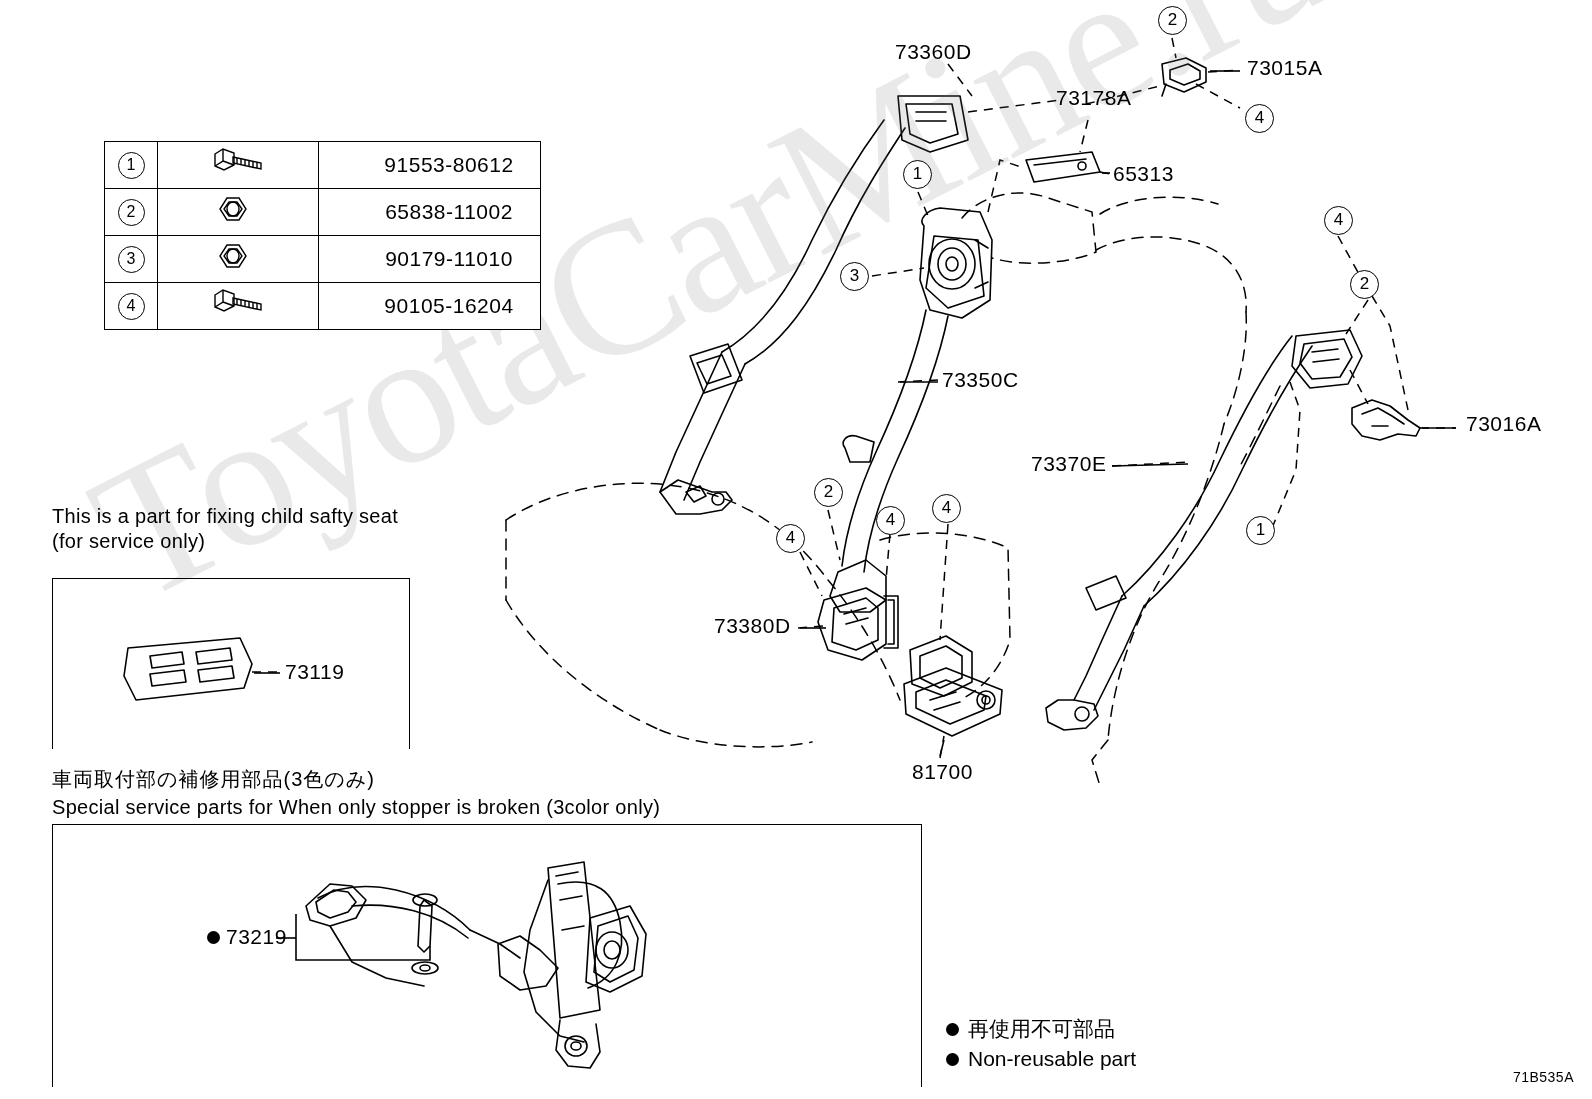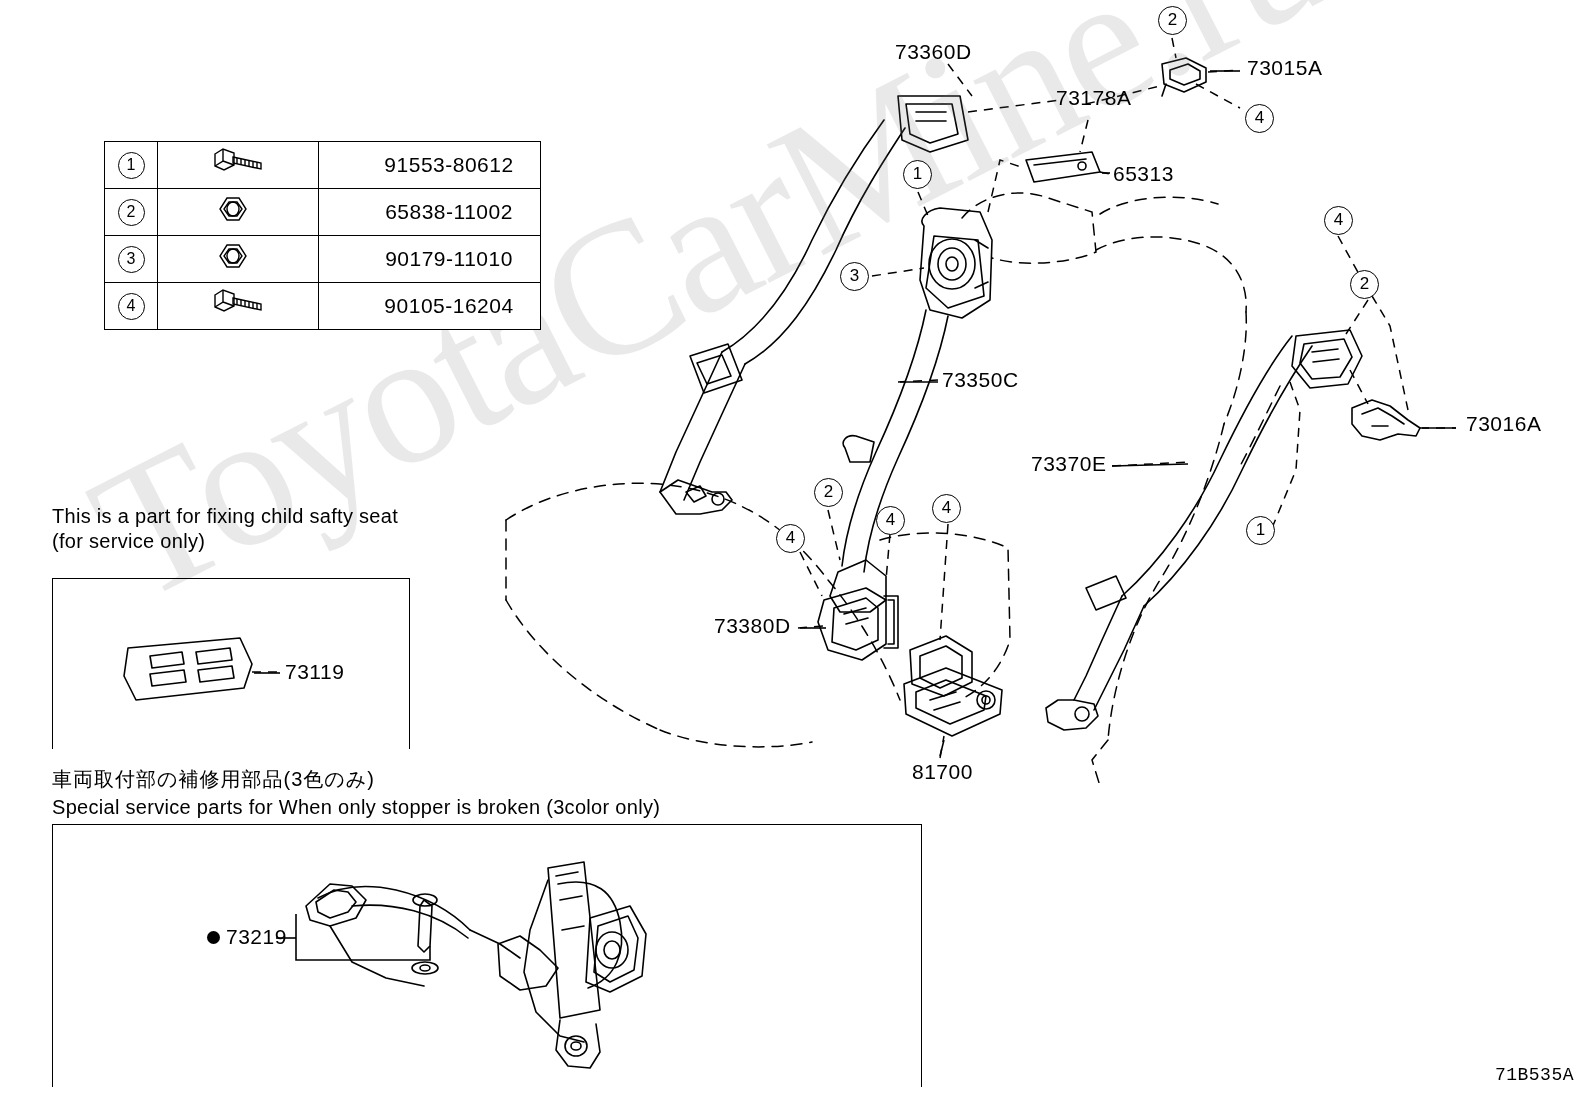--- a/index.html
+++ b/index.html
@@ -124,23 +124,23 @@
   }
   .legend .row { display: flex; align-items: center; gap: 9px; white-space: nowrap; }
   .dot {
     width: 13px; height: 13px; border-radius: 50%;
     background: #000; display: inline-block; flex: none;
   }
   .figcode {
     position: absolute;
     right: 18px;
     bottom: 14px;
-    font-size: 18px;
+    font-size: 14px;
     letter-spacing: .5px;
-    font-family: Liberation Mono, monospace;
+    font-family: Liberation Sans, sans-serif;
     z-index: 9;
   }
   svg.art { position: absolute; left: 0; top: 0; width: 1592px; height: 1099px; z-index: 4; }
 </style>
 </head>
 <body>
 
 <div id="page">
 
   <svg class="art" viewBox="0 0 1592 1099">
@@ -447,16 +447,26 @@
     <div class="en">(for service only)</div>
   </div>
   <div class="note-box" style="left:52px; top:578px; width:356px; height:170px;"></div>
 
   <div class="note" style="left:52px; top:766px;">
     <div class="jp">車両取付部の補修用部品(3色のみ)</div>
     <div class="en">Special service parts for When only stopper is broken (3color only)</div>
   </div>
   <div class="note-box" style="left:52px; top:824px; width:868px; height:262px;"></div>
 
+  <div class="legend" style="left:946px; top:1014px;">
+    <div class="row">
+      <span class="dot"></span>
+      <span>再使用不可部品</span>
+    </div>
+    <div class="row">
+      <span class="dot"></span>
+      <span>Non-reusable part</span>
+    </div>
+  </div>
 
   <div class="figcode">71B535A</div>
 
 </div>
 
 </body></html>

